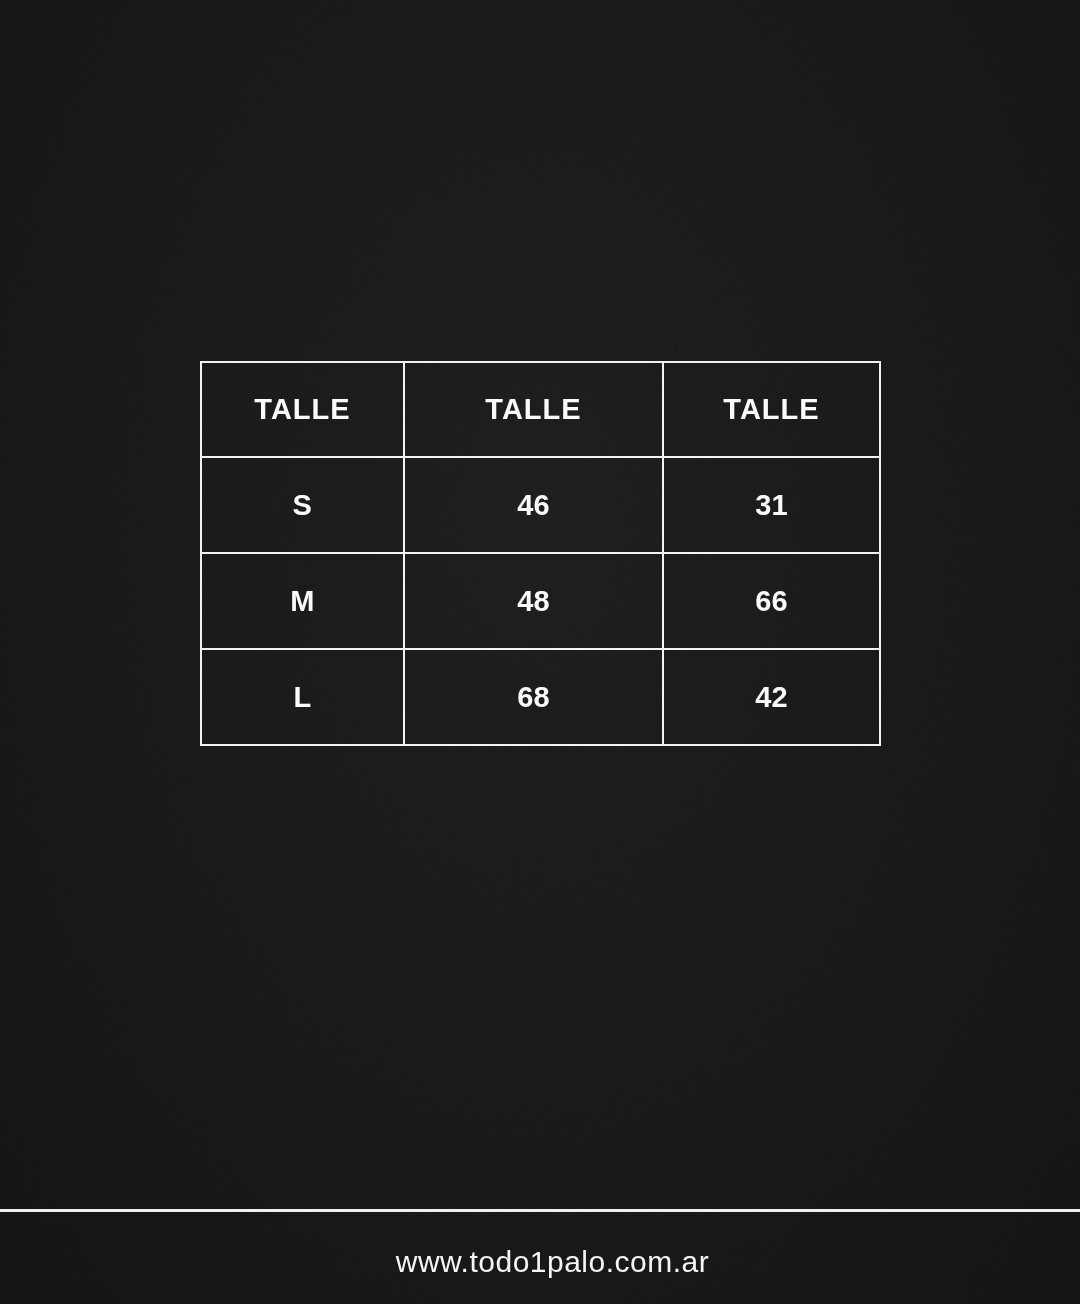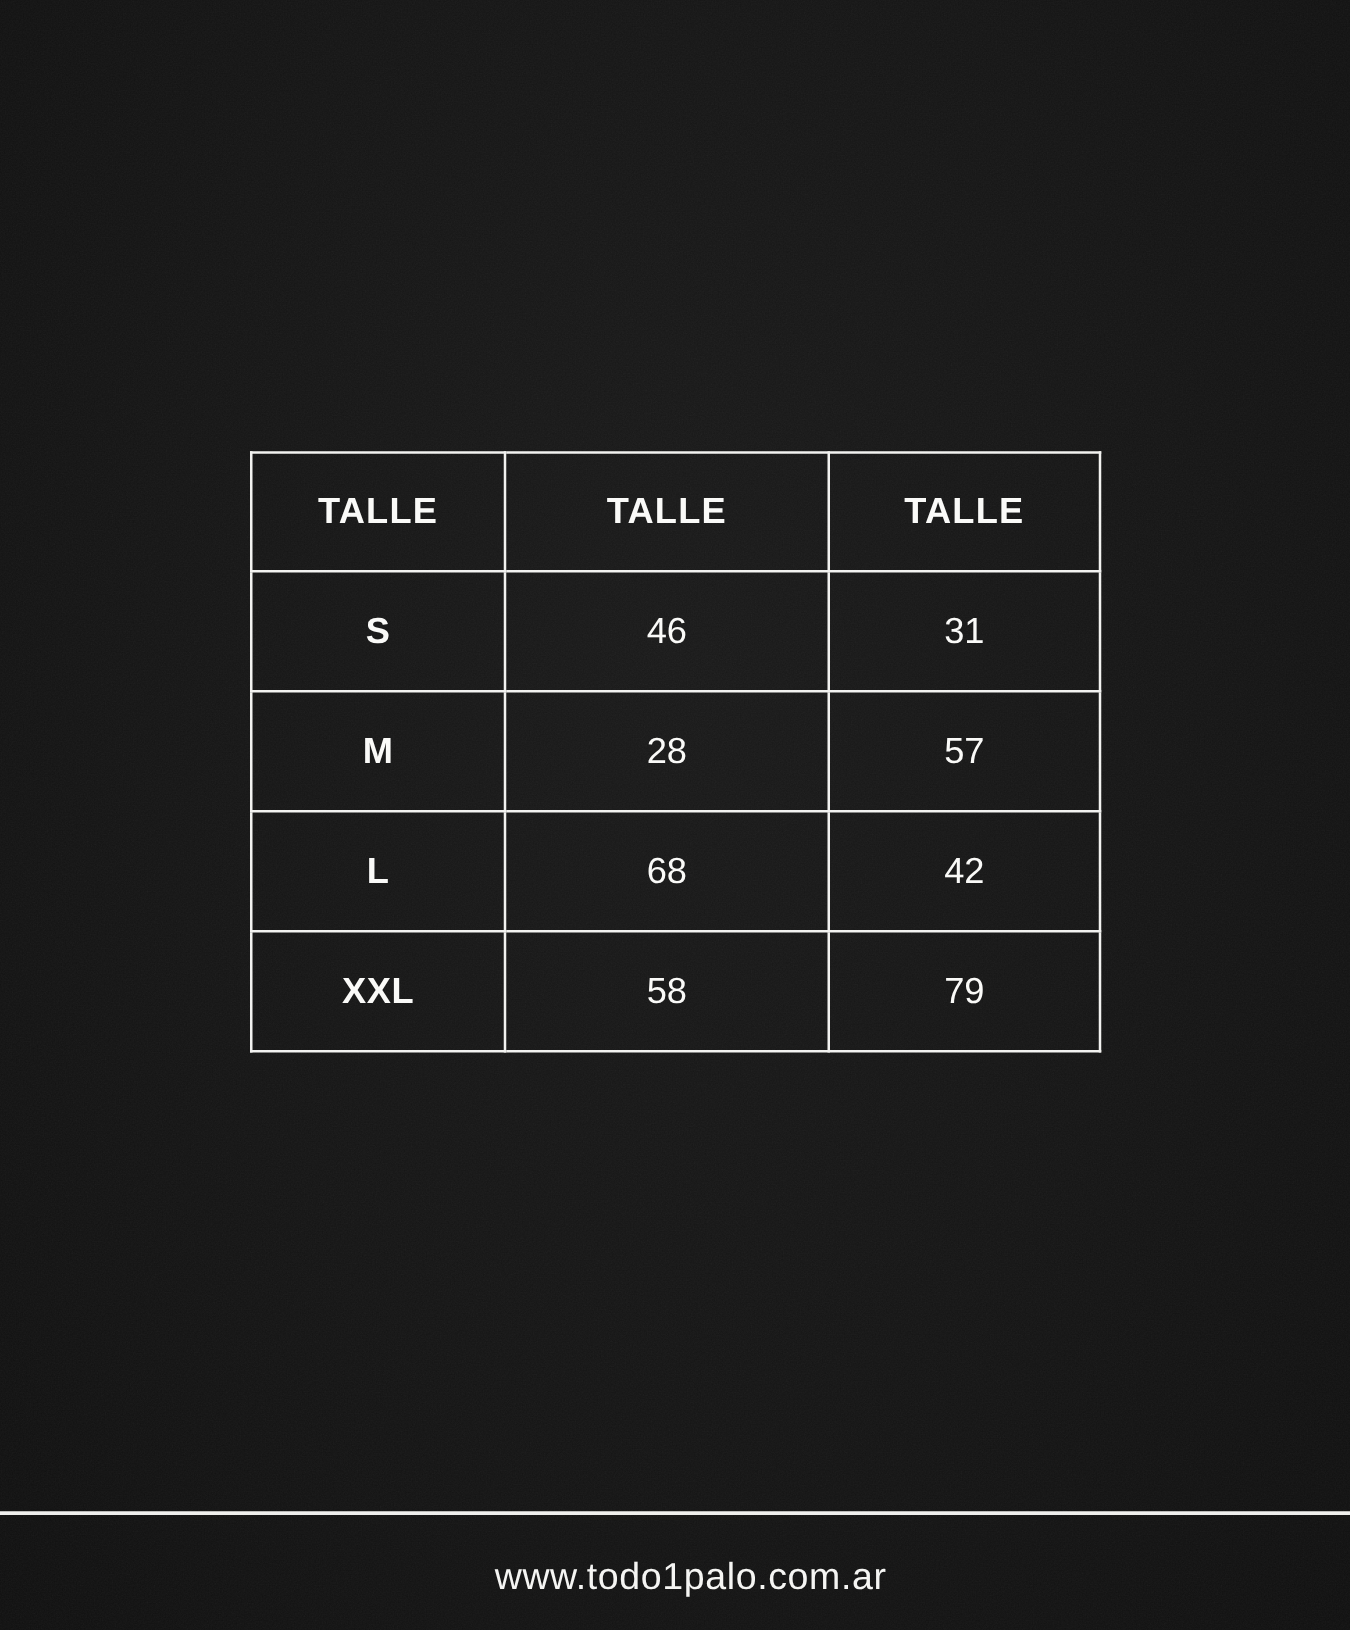--- a/index.html
+++ b/index.html
@@ -49,21 +49,21 @@
   }
   table.size-table th {
     height: 95px;
     font-size: 29px;
     font-weight: bold;
     letter-spacing: 1px;
   }
   table.size-table td {
     height: 96px;
     font-size: 29px;
-    font-weight: normal;
+    font-weight: bold;
   }
   table.size-table td.size-col {
     font-weight: bold;
     letter-spacing: 0.5px;
   }
   .footer-divider {
     position: absolute;
     left: 0;
     top: 1209px;
     width: 1080px;
@@ -111,32 +111,27 @@
         </tr>
       </thead>
       <tbody>
         <tr>
           <td class="size-col">S</td>
           <td>46</td>
           <td>31</td>
         </tr>
         <tr>
           <td class="size-col">M</td>
-          <td>28</td>
-          <td>57</td>
+          <td>48</td>
+          <td>66</td>
         </tr>
         <tr>
           <td class="size-col">L</td>
           <td>68</td>
           <td>42</td>
-        </tr>
-        <tr>
-          <td class="size-col">XXL</td>
-          <td>58</td>
-          <td>79</td>
         </tr>
       </tbody>
     </table>
   </div>
 
   <div class="footer-divider"></div>
 
   <div class="footer-site">www.todo1palo.com.ar</div>
 
 </div>

